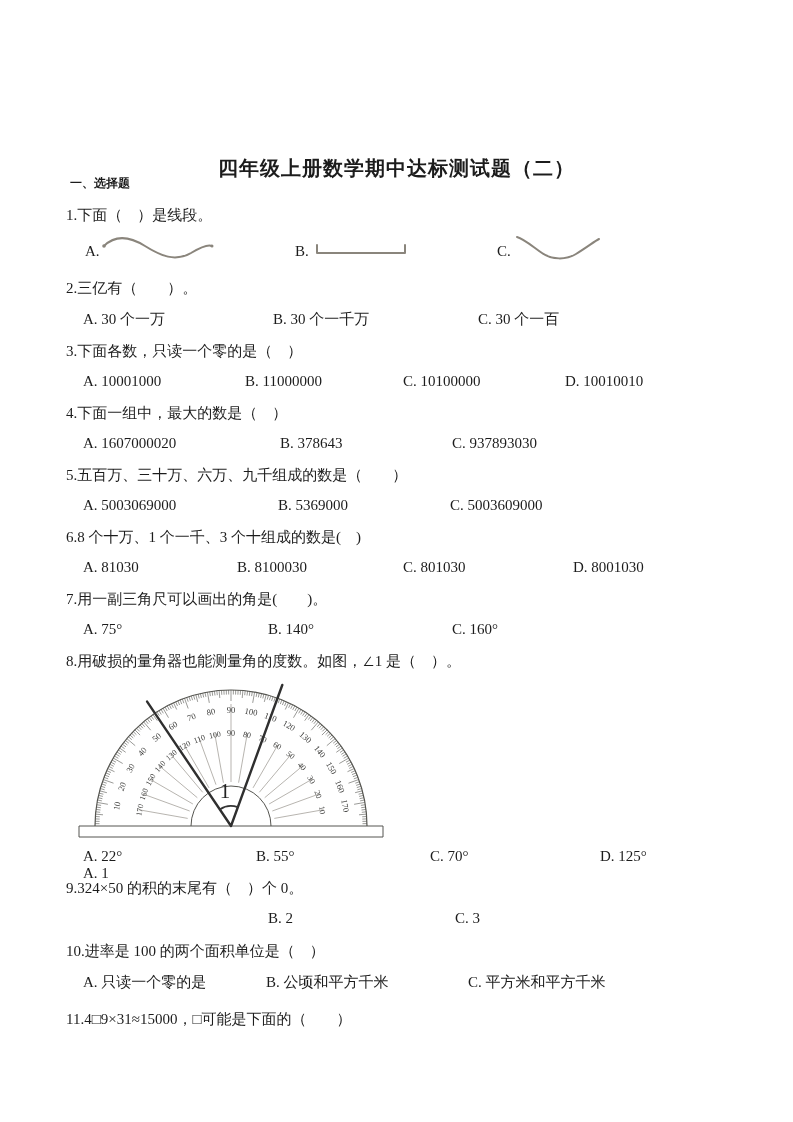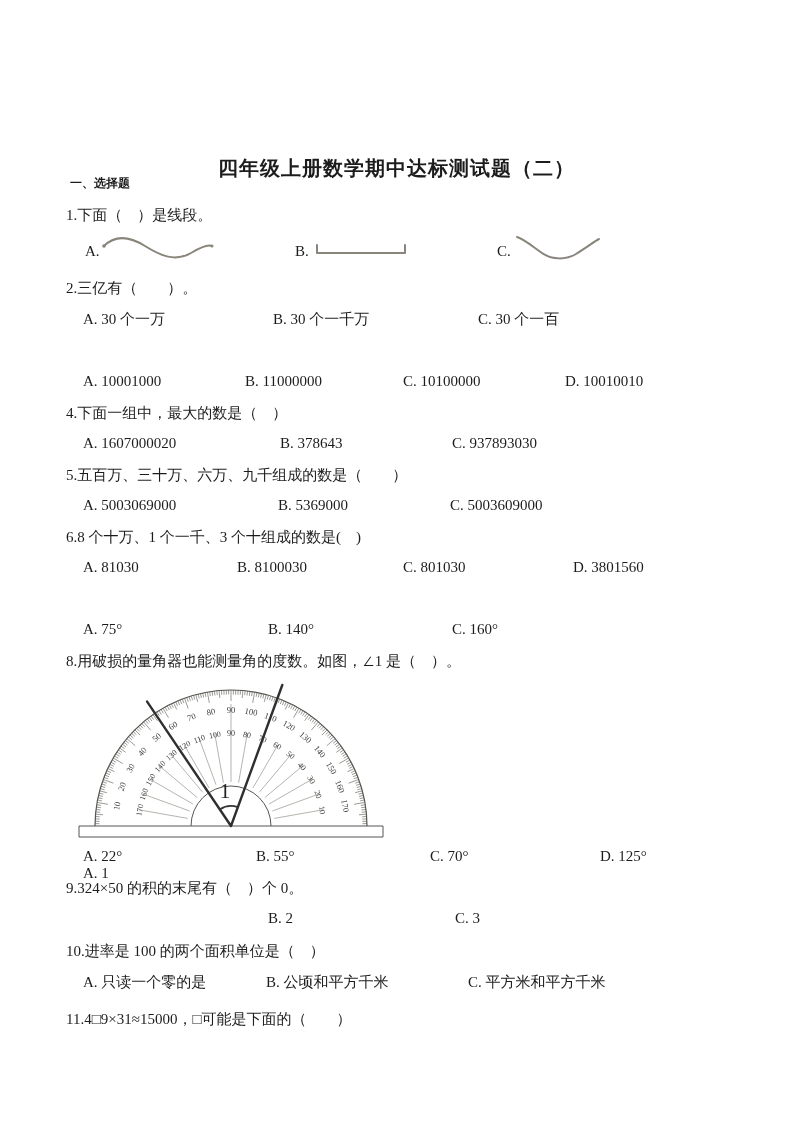--- a/index.html
+++ b/index.html
@@ -55,41 +55,43 @@
     <svg width="88" height="28" viewBox="0 0 88 28">
       <path d="M3,2 C10,4 18,11 28,18 C38,25 52,25 62,19 C72,13 81,6 85,4" fill="none" stroke="#8a857c" stroke-width="2" stroke-linecap="round"></path>
     </svg>
   </div>
 
   <div class="stem" style="top:279px">2.三亿有（　　）。</div>
   <span class="opt" style="left:83px;  top:310px">A. 30 个一万</span>
   <span class="opt" style="left:273px; top:310px">B. 30 个一千万</span>
   <span class="opt" style="left:478px; top:310px">C. 30 个一百</span>
 
+  <div class="stem" style="top:342px">3.下面各数，只读一个零的是（　）</div>
   <span class="opt" style="left:83px;  top:373px">A. 10001000</span>
   <span class="opt" style="left:245px; top:373px">B. 11000000</span>
   <span class="opt" style="left:403px; top:373px">C. 10100000</span>
   <span class="opt" style="left:565px; top:373px">D. 10010010</span>
 
   <div class="stem" style="top:404px">4.下面一组中，最大的数是（　）</div>
   <span class="opt" style="left:83px;  top:435px">A. 1607000020</span>
   <span class="opt" style="left:280px; top:435px">B. 378643</span>
   <span class="opt" style="left:452px; top:435px">C. 937893030</span>
 
   <div class="stem" style="top:466px">5.五百万、三十万、六万、九千组成的数是（　　）</div>
   <span class="opt" style="left:83px;  top:497px">A. 5003069000</span>
   <span class="opt" style="left:278px; top:497px">B. 5369000</span>
   <span class="opt" style="left:450px; top:497px">C. 5003609000</span>
 
   <div class="stem" style="top:528px">6.8 个十万、1 个一千、3 个十组成的数是(　)</div>
   <span class="opt" style="left:83px;  top:559px">A. 81030</span>
   <span class="opt" style="left:237px; top:559px">B. 8100030</span>
   <span class="opt" style="left:403px; top:559px">C. 801030</span>
-  <span class="opt" style="left:573px; top:559px">D. 3801560</span>
+  <span class="opt" style="left:573px; top:559px">D. 8001030</span>
 
+  <div class="stem" style="top:590px">7.用一副三角尺可以画出的角是(　　)。</div>
   <span class="opt" style="left:83px;  top:621px">A. 75°</span>
   <span class="opt" style="left:268px; top:621px">B. 140°</span>
   <span class="opt" style="left:452px; top:621px">C. 160°</span>
 
   <div class="stem" style="top:652px">8.用破损的量角器也能测量角的度数。如图，∠1 是（　）。</div>
   <div class="protractor" id="protractor">
       <svg width="308" height="152" viewBox="0 0 308 152">
         <path d="M2,140 H306 M2,151 H306 M2,140 V151 M306,140 V151" fill="none" stroke="#555550" stroke-width="1"></path>
         <path d="M18,139.99999999999997 A136,136 0 0 1 290,140" fill="none" stroke="#555550" stroke-width="1.2"></path>
         <path d="M290.0,137.6L285.5,137.7M289.9,135.3L285.4,135.4M289.8,132.9L285.3,133.1M289.7,130.5L285.2,130.8M289.5,128.1L282.0,128.8M289.3,125.8L284.8,126.3M289.0,123.4L284.5,124.0M288.7,121.1L284.2,121.7M288.3,118.7L283.9,119.4M287.9,116.4L277.1,118.3M287.5,114.0L283.1,114.9M287.0,111.7L282.6,112.7M286.5,109.4L282.1,110.4M286.0,107.1L281.6,108.2M285.4,104.8L278.1,106.7M284.7,102.5L280.4,103.8M284.1,100.2L279.8,101.6M283.3,98.0L279.1,99.4M282.6,95.7L278.3,97.2M281.8,93.5L271.5,97.2M281.0,91.3L276.8,92.9M280.1,89.1L275.9,90.7M279.2,86.9L275.0,88.6M278.2,84.7L274.1,86.5M277.3,82.5L270.5,85.7M276.2,80.4L272.2,82.4M275.2,78.3L271.2,80.3M274.1,76.2L270.1,78.3M272.9,74.1L269.0,76.2M271.8,72.0L262.3,77.5M270.6,70.0L266.7,72.3M269.3,67.9L265.5,70.3M268.1,65.9L264.3,68.4M266.7,63.9L263.0,66.5M265.4,62.0L259.3,66.3M264.0,60.1L260.4,62.7M262.6,58.2L259.0,60.9M261.2,56.3L257.6,59.0M259.7,54.4L256.2,57.2M258.2,52.6L249.8,59.7M256.6,50.8L253.2,53.7M255.1,49.0L251.7,52.0M253.5,47.2L250.2,50.3M251.8,45.5L248.6,48.7M250.2,43.8L244.9,49.1M248.5,42.2L245.3,45.4M246.8,40.5L243.7,43.8M245.0,38.9L242.0,42.3M243.2,37.4L240.3,40.8M241.4,35.8L234.3,44.2M239.6,34.3L236.8,37.8M237.7,32.8L235.0,36.4M235.8,31.4L233.1,35.0M233.9,30.0L231.3,33.6M232.0,28.6L227.7,34.7M230.1,27.3L227.5,31.0M228.1,25.9L225.6,29.7M226.1,24.7L223.7,28.5M224.0,23.4L221.7,27.3M222.0,22.2L216.5,31.7M219.9,21.1L217.8,25.0M217.8,19.9L215.7,23.9M215.7,18.8L213.7,22.8M213.6,17.8L211.6,21.8M211.5,16.7L208.3,23.5M209.3,15.8L207.5,19.9M207.1,14.8L205.4,19.0M204.9,13.9L203.3,18.1M202.7,13.0L201.1,17.2M200.5,12.2L196.8,22.5M198.3,11.4L196.8,15.7M196.0,10.7L194.6,14.9M193.8,9.9L192.4,14.2M191.5,9.3L190.2,13.6M189.2,8.6L187.3,15.9M186.9,8.0L185.8,12.4M184.6,7.5L183.6,11.9M182.3,7.0L181.3,11.4M180.0,6.5L179.1,10.9M177.6,6.1L175.7,16.9M175.3,5.7L174.6,10.1M172.9,5.3L172.3,9.8M170.6,5.0L170.0,9.5M168.2,4.7L167.7,9.2M165.9,4.5L165.2,12.0M163.5,4.3L163.2,8.8M161.1,4.2L160.9,8.7M158.7,4.1L158.6,8.6M156.4,4.0L156.3,8.5M154.0,4.0L154.0,15.0M151.6,4.0L151.7,8.5M149.3,4.1L149.4,8.6M146.9,4.2L147.1,8.7M144.5,4.3L144.8,8.8M142.1,4.5L142.8,12.0M139.8,4.7L140.3,9.2M137.4,5.0L138.0,9.5M135.1,5.3L135.7,9.8M132.7,5.7L133.4,10.1M130.4,6.1L132.3,16.9M128.0,6.5L128.9,10.9M125.7,7.0L126.7,11.4M123.4,7.5L124.4,11.9M121.1,8.0L122.2,12.4M118.8,8.6L120.7,15.9M116.5,9.3L117.8,13.6M114.2,9.9L115.6,14.2M112.0,10.7L113.4,14.9M109.7,11.4L111.2,15.7M107.5,12.2L111.2,22.5M105.3,13.0L106.9,17.2M103.1,13.9L104.7,18.1M100.9,14.8L102.6,19.0M98.7,15.8L100.5,19.9M96.5,16.7L99.7,23.5M94.4,17.8L96.4,21.8M92.3,18.8L94.3,22.8M90.2,19.9L92.3,23.9M88.1,21.1L90.2,25.0M86.0,22.2L91.5,31.7M84.0,23.4L86.3,27.3M81.9,24.7L84.3,28.5M79.9,25.9L82.4,29.7M77.9,27.3L80.5,31.0M76.0,28.6L80.3,34.7M74.1,30.0L76.7,33.6M72.2,31.4L74.9,35.0M70.3,32.8L73.0,36.4M68.4,34.3L71.2,37.8M66.6,35.8L73.7,44.2M64.8,37.4L67.7,40.8M63.0,38.9L66.0,42.3M61.2,40.5L64.3,43.8M59.5,42.2L62.7,45.4M57.8,43.8L63.1,49.1M56.2,45.5L59.4,48.7M54.5,47.2L57.8,50.3M52.9,49.0L56.3,52.0M51.4,50.8L54.8,53.7M49.8,52.6L58.2,59.7M48.3,54.4L51.8,57.2M46.8,56.3L50.4,59.0M45.4,58.2L49.0,60.9M44.0,60.1L47.6,62.7M42.6,62.0L48.7,66.3M41.3,63.9L45.0,66.5M39.9,65.9L43.7,68.4M38.7,67.9L42.5,70.3M37.4,70.0L41.3,72.3M36.2,72.0L45.7,77.5M35.1,74.1L39.0,76.2M33.9,76.2L37.9,78.3M32.8,78.3L36.8,80.3M31.8,80.4L35.8,82.4M30.7,82.5L37.5,85.7M29.8,84.7L33.9,86.5M28.8,86.9L33.0,88.6M27.9,89.1L32.1,90.7M27.0,91.3L31.2,92.9M26.2,93.5L36.5,97.2M25.4,95.7L29.7,97.2M24.7,98.0L28.9,99.4M23.9,100.2L28.2,101.6M23.3,102.5L27.6,103.8M22.6,104.8L29.9,106.7M22.0,107.1L26.4,108.2M21.5,109.4L25.9,110.4M21.0,111.7L25.4,112.7M20.5,114.0L24.9,114.9M20.1,116.4L30.9,118.3M19.7,118.7L24.1,119.4M19.3,121.1L23.8,121.7M19.0,123.4L23.5,124.0M18.7,125.8L23.2,126.3M18.5,128.1L26.0,128.8M18.3,130.5L22.8,130.8M18.2,132.9L22.7,133.1M18.1,135.3L22.6,135.4M18.0,137.6L22.5,137.7" fill="none" stroke="#555550" stroke-width="0.6"></path>

